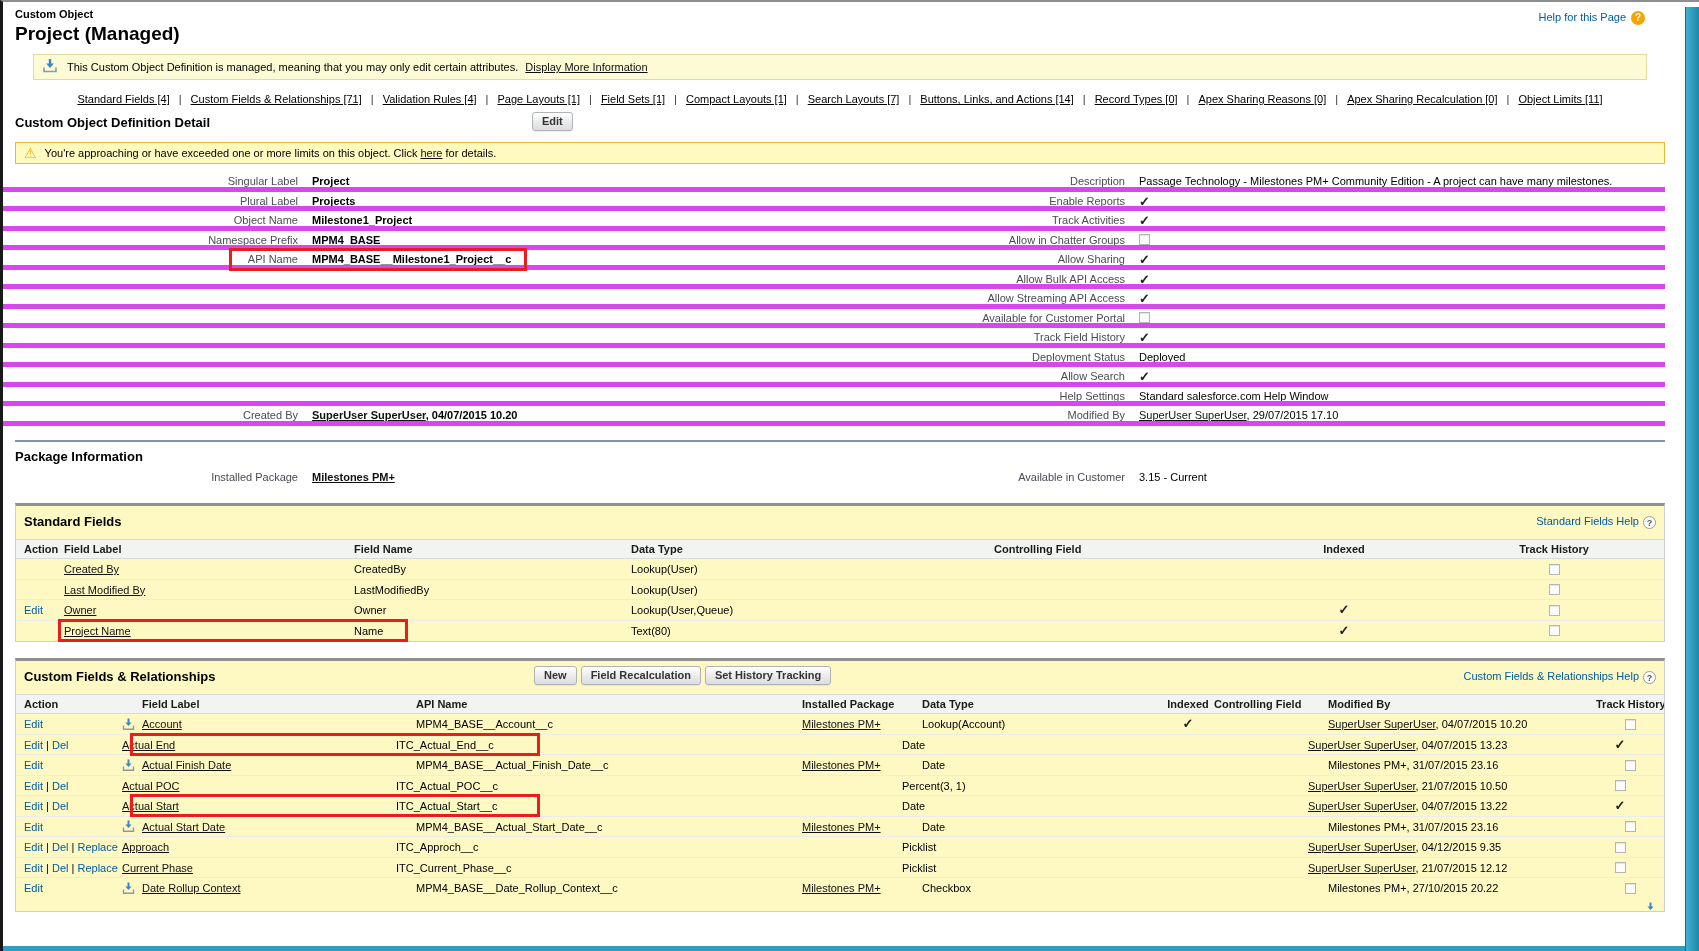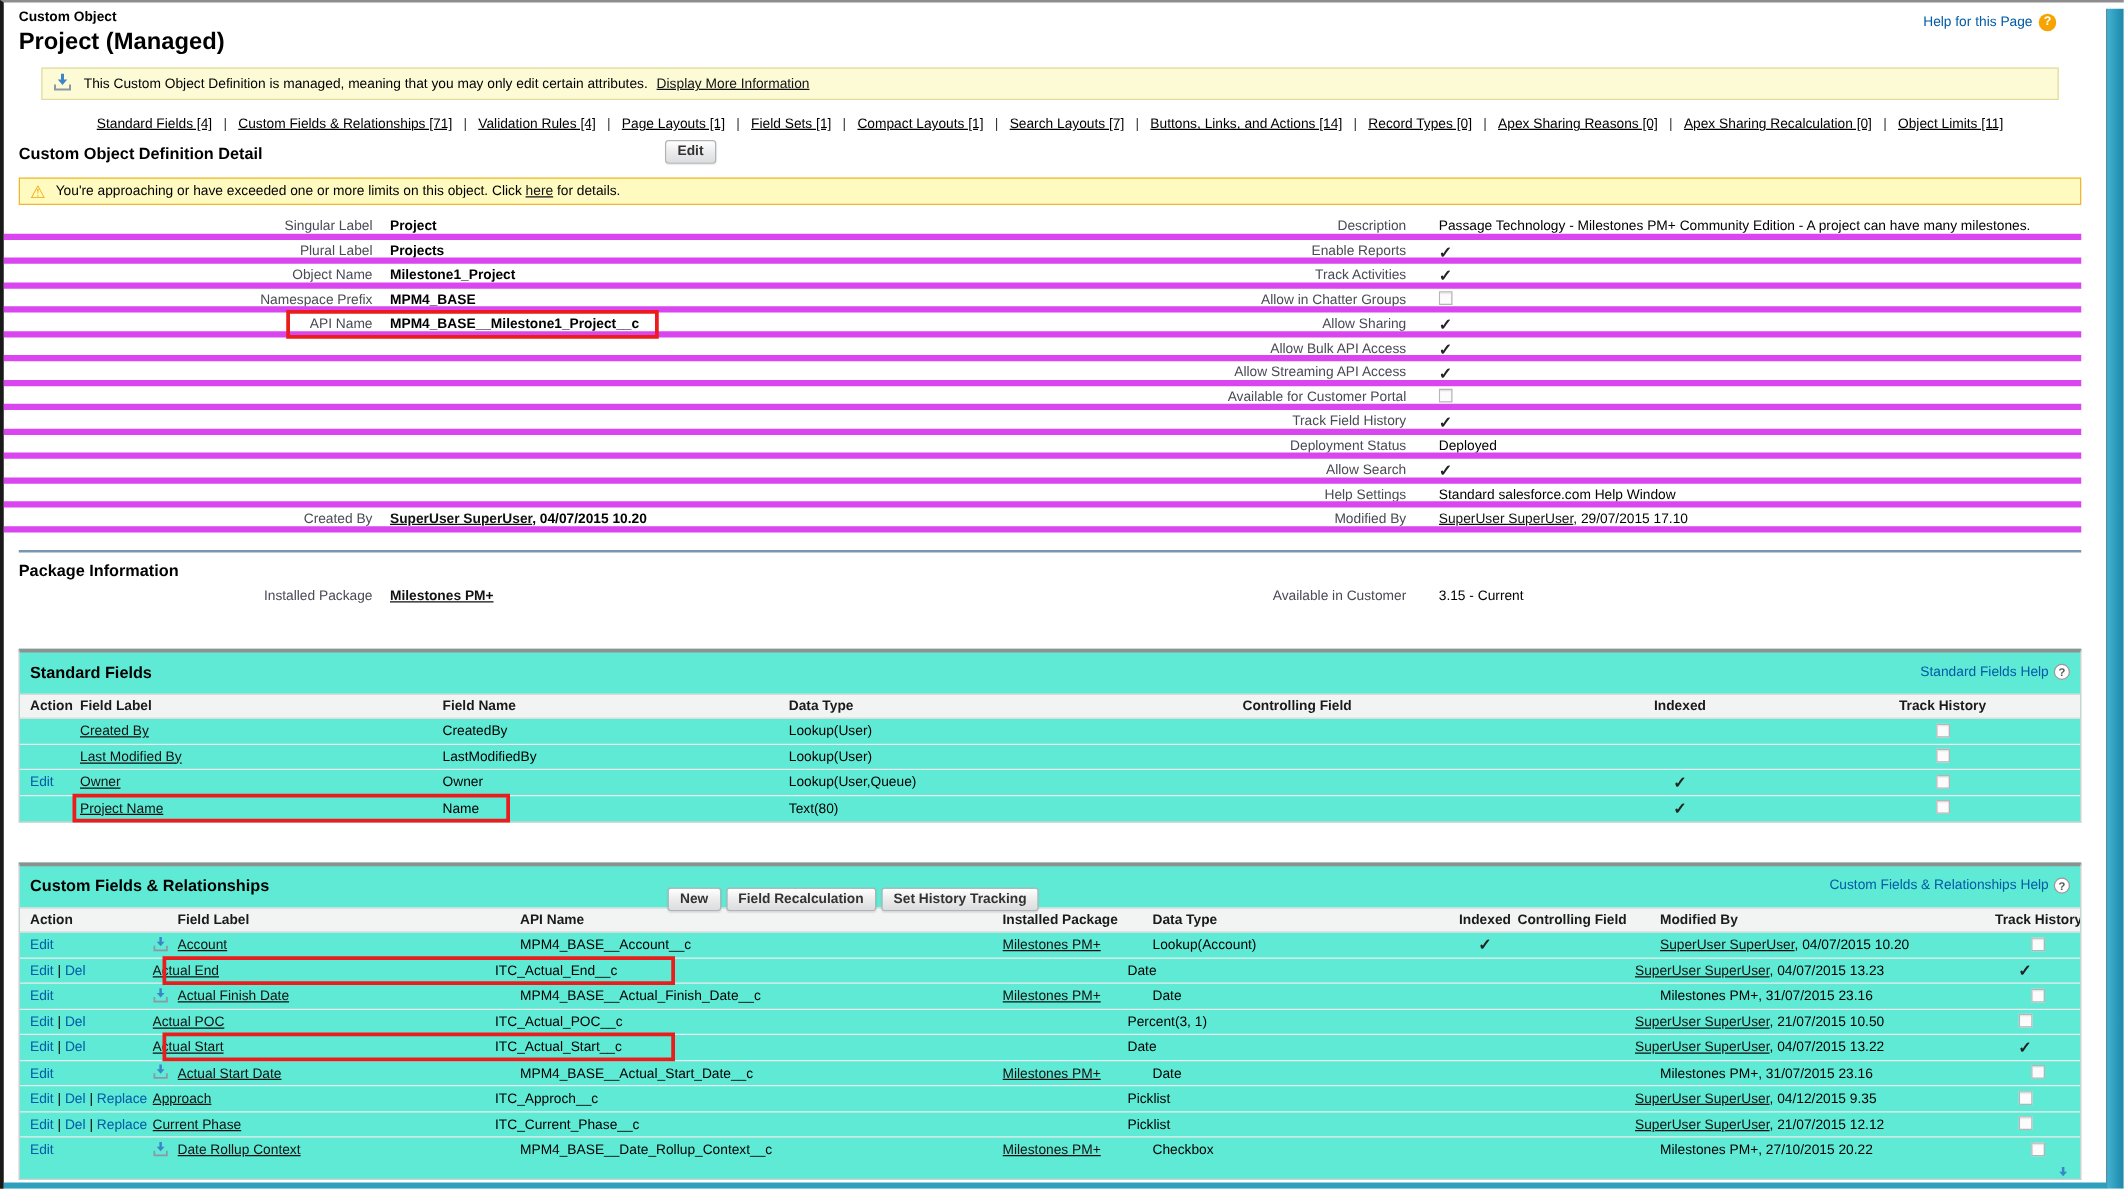--- a/index.html
+++ b/index.html
@@ -53,45 +53,45 @@
 
   
   .detail-rows { margin:8px 12px 0 0; }
   .drow { display:flex; height:19.5px; line-height:19.5px; border-bottom:5px solid #d946ef; position:relative; }
   .pkg-rows .drow { border-bottom:none; }
   .dl-label { width:309px; padding-right:14px; text-align:right; color:#4a4a56; flex:none;
     white-space:nowrap; overflow:hidden; }
   .dl-value { width:531px; flex:none; white-space:nowrap; overflow:hidden;font-weight:bold; }
   .dr-label { width:296px; padding-right:14px; text-align:right; color:#4a4a56; flex:none;
     white-space:nowrap; overflow:hidden; }
-  .dr-value { flex:1; white-space:nowrap; overflow:hidden;margin-left:12px; }
+  .dr-value { flex:1; white-space:nowrap; overflow:hidden; }
 
   .check::before { content:"\2713"; font-weight:bold; font-size:13px; color:#222; }
   .checkbox { display:inline-block; width:11px; height:11px; border:1px solid #b5b5b5; background:#fcfcfc;
     box-shadow:inset 0 1px 1px rgba(0,0,0,.10); vertical-align:middle; margin-top:-2px; }
 
   .section-divider { margin:14px 12px 0 12px; height:2px; background:#7897ae; }
   .pkg-title { font-size:13px; font-weight:bold; padding:7px 0 2px 12px; }
 
   
   .ann { position:absolute; border:3px solid #ea1c1c; top:-2px; height:23px; z-index:3; pointer-events:none; }
   .ann-detail { left:226px; width:298px; }
   .ann-std    { left:42px;  width:350px; }
   .ann-cf     { left:114px; width:410px; }
 
   
-  .related-box { margin:32px 12px 0 12px; border:1px solid #cfcfcf; border-top:3px solid #909090;
-    position:relative; background:#5eead4; }
+  .related-box { margin:16px 12px 0 12px; border:1px solid #cfcfcf; border-top:3px solid #909090;
+    position:relative; background:#fef9c3; }
   .rl-head { position:relative; height:33px; padding:8px 10px 0 8px; }
   .rl-title { font-size:13px; font-weight:bold; }
   .rl-help { position:absolute; right:8px; top:9px; white-space:nowrap; }
   .q-gray { display:inline-block; width:13px; height:13px; border-radius:50%; border:1px solid #9a9a9a;
     background:#fff; color:#555; font-weight:bold; text-align:center; line-height:12px; font-size:9px;
     margin-left:4px; vertical-align:middle; }
-  .rl-buttons { position:absolute; left:518px; top:17px; display:flex; gap:4px; }
+  .rl-buttons { position:absolute; left:518px; top:5px; display:flex; gap:4px; }
 
   .thead { display:flex; background:#f2f3f3; border-top:1px solid #dadada; border-bottom:1px solid #dadada;
     height:20px; line-height:19px; font-weight:bold; color:#1a1a1a; }
   .trow { display:flex; height:20.5px; line-height:20.5px; border-bottom:1px solid #ececec; position:relative; }
   .trow:last-child { border-bottom:none;justify-content:flex-end; }
   .trow.partial { height:12px; overflow:hidden; border-bottom:none; }
   .c { white-space:nowrap; overflow:hidden; flex:none; }
 
   
   .sf-action { width:48px; padding-left:8px; }

